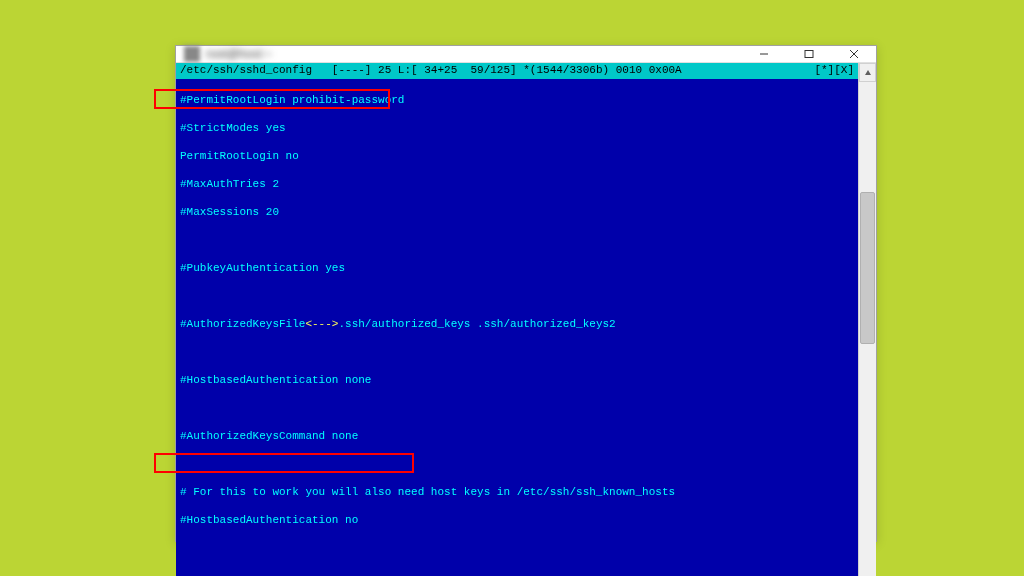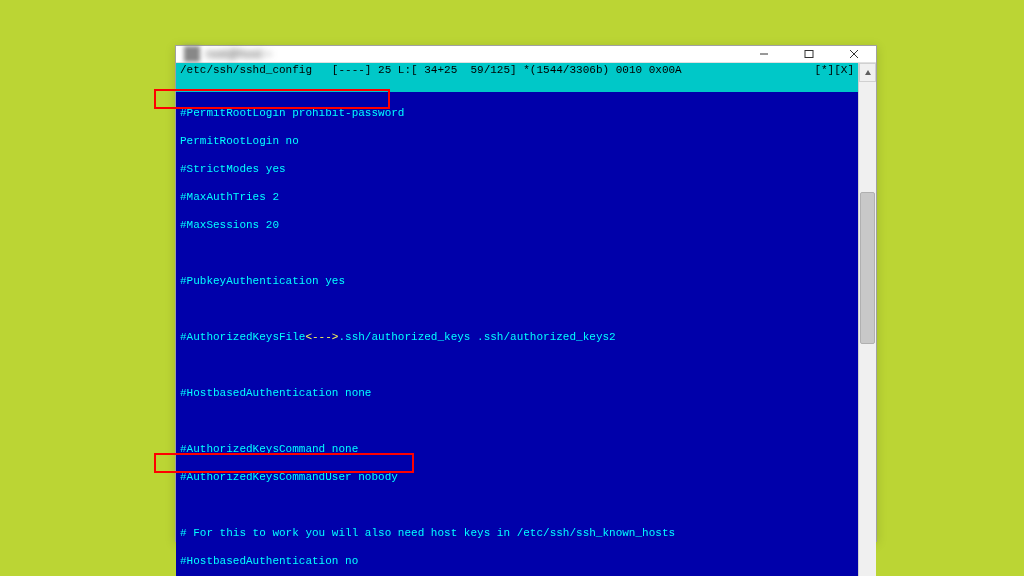--- a/index.html
+++ b/index.html
@@ -74,21 +74,21 @@
     background: #0000aa;
     font-size: 11px;
     line-height: 14px;
     color: #00ffff;
     position: relative;
   }
   .status-bar {
     background: #00c8c8;
     color: #000;
     padding: 0 4px;
-    height: 29px;
+    height: 16px;
     display: flex;
     white-space: pre;
     font-family: Liberation Mono, monospace;
   }
   .status-left { flex: 1; }
   .content {
     padding: 0 4px;
     white-space: pre;
   }
   .line { height: 14px; white-space: pre; }
@@ -160,33 +160,32 @@
 
   <div class="terminal-wrap">
     <div class="terminal">
 
       <div class="status-bar">
         <span class="status-left"><span>/etc/ssh/sshd_config</span><span>   [----] 25 L:[ 34+25  59/125] *(1544/3306b) 0010 0x00A</span></span><span>[*][X]</span>
       </div>
 
       <div class="content">
 <div class="line">#PermitRootLogin prohibit-password</div>
+<div class="line">#StrictModes yes</div>
 <div class="line">PermitRootLogin no</div>
-<div class="line">#StrictModes yes</div>
 <div class="line">#MaxAuthTries 2</div>
 <div class="line">#MaxSessions 20</div>
 <div class="line"></div>
 <div class="line">#PubkeyAuthentication yes</div>
 <div class="line"></div>
 <div class="line"><span>#AuthorizedKeysFile</span><span class="yellow">&lt;---&gt;</span><span>.ssh/authorized_keys .ssh/authorized_keys2</span></div>
 <div class="line"></div>
 <div class="line">#HostbasedAuthentication none</div>
 <div class="line"></div>
 <div class="line">#AuthorizedKeysCommand none</div>
-<div class="line">#AuthorizedKeysCommandUser nobody</div>
 <div class="line"></div>
 <div class="line"># For this to work you will also need host keys in /etc/ssh/ssh_known_hosts</div>
 <div class="line">#HostbasedAuthentication no</div>
 
 
 
 
 
 
 

